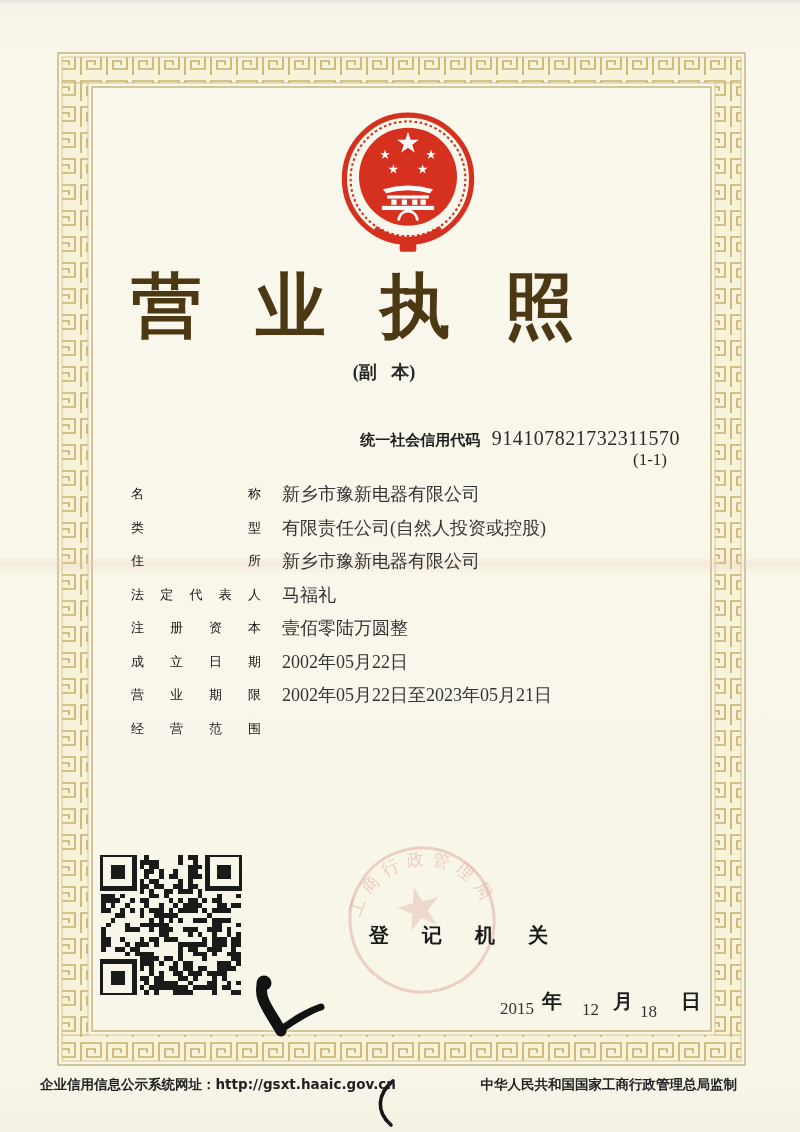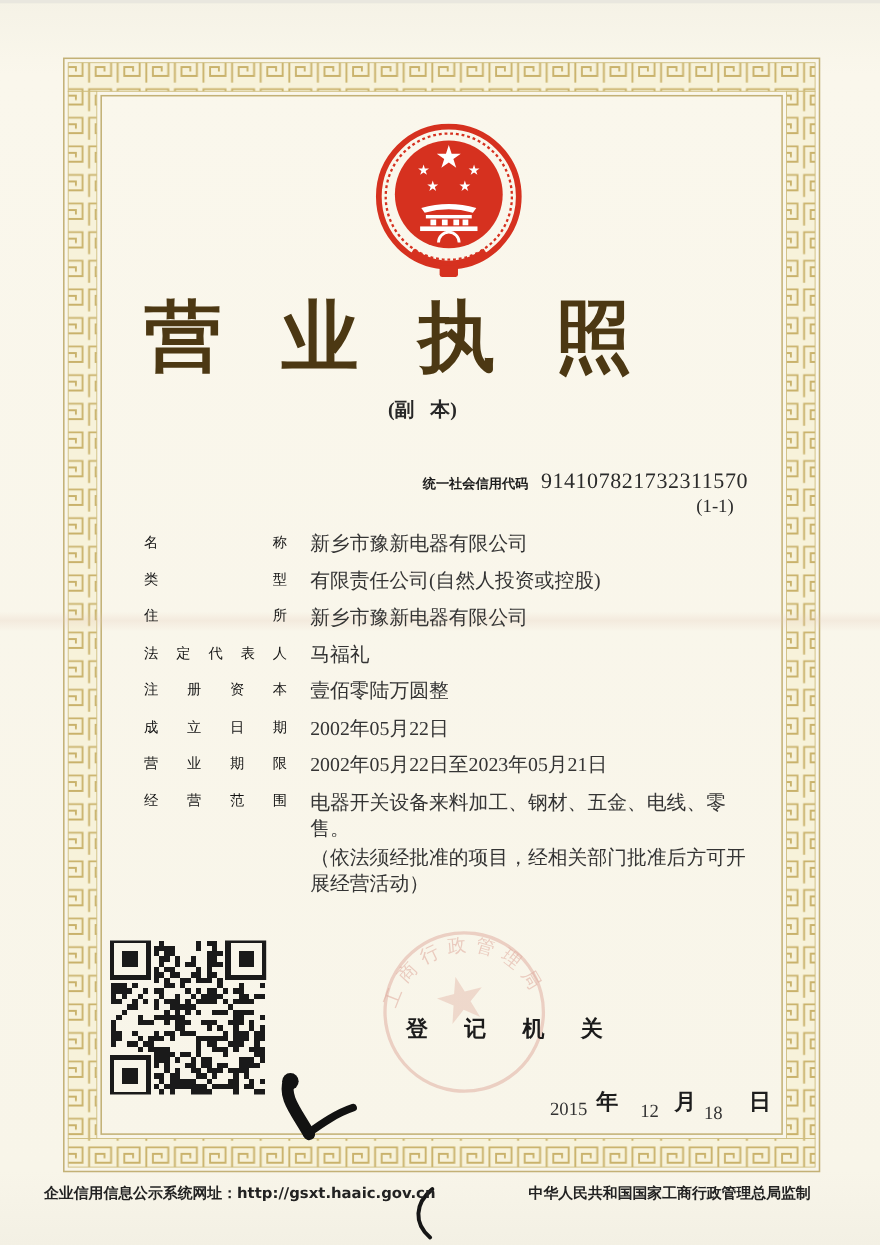--- a/index.html
+++ b/index.html
@@ -26,21 +26,21 @@
     font-family:"DejaVu Sans", sans-serif;
   }
   .doc-subtitle {
     position:absolute; top:360px; left:0; width:768px;
     text-align:center; font-size:18px; font-weight:600;
     color:#272727; word-spacing:10px;
     font-family:"Liberation Serif", serif;
   }
 
   .credit-line { position:absolute; top:427px; right:120px; white-space:nowrap; }
-  .credit-label { font-weight:700; font-size:12px; color:#1c1c1c; font-family:"DejaVu Sans", sans-serif; }
+  .credit-label { font-weight:700; font-size:15px; color:#1c1c1c; font-family:"DejaVu Sans", sans-serif; }
   .credit-code { font-size:20px; color:#2b2b2b; font-family:"Liberation Serif", serif; margin-left:7px; letter-spacing:0.5px; }
   .copy-number { position:absolute; top:450px; right:133px; font-size:17px; color:#2b2b2b; font-family:"Liberation Serif", serif; }
 
   .fields { position:absolute; left:131px; top:482px; width:560px; }
   .row { display:flex; margin-bottom:9.5px; line-height:23px; }
   .row-label {
     width:130px; flex:0 0 130px;
     font-weight:400; font-size:13px; color:#141414;
     font-family:"DejaVu Sans", sans-serif;
     text-align:justify; text-align-last:justify;
@@ -166,24 +166,20 @@
     <div class="row">
       <div class="row-label">成立日期</div>
       <div class="row-value">2002年05月22日</div>
     </div>
     <div class="row">
       <div class="row-label">营业期限</div>
       <div class="row-value">2002年05月22日至2023年05月21日</div>
     </div>
     <div class="row row-scope">
       <div class="row-label">经营范围</div>
-      <div class="row-value">
-        <div>电器开关设备来料加工、钢材、五金、电线、零售。</div>
-        <div>（依法须经批准的项目，经相关部门批准后方可开展经营活动）</div>
-      </div>
     </div>
   </div>
 
   <svg class="qr" id="qr-svg" viewBox="0 0 29 29" shape-rendering="crispEdges" xmlns="http://www.w3.org/2000/svg">
       <rect x="9" y="0" width="1" height="1" fill="#1a1a1a"></rect>
       <rect x="16" y="0" width="1" height="1" fill="#1a1a1a"></rect>
       <rect x="18" y="0" width="1" height="1" fill="#1a1a1a"></rect>
       <rect x="19" y="0" width="1" height="1" fill="#1a1a1a"></rect>
       <rect x="8" y="1" width="1" height="1" fill="#1a1a1a"></rect>
       <rect x="9" y="1" width="1" height="1" fill="#1a1a1a"></rect>

